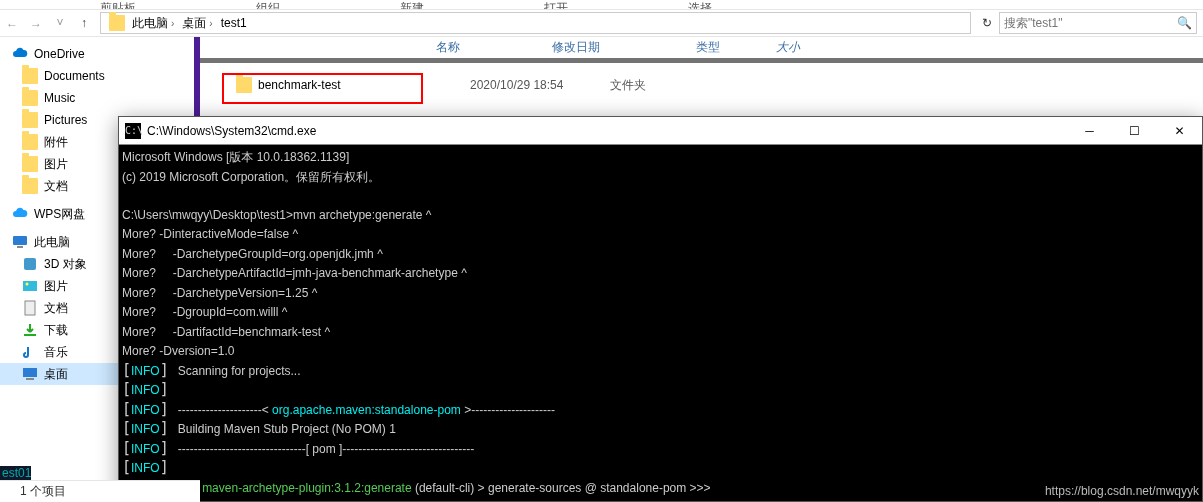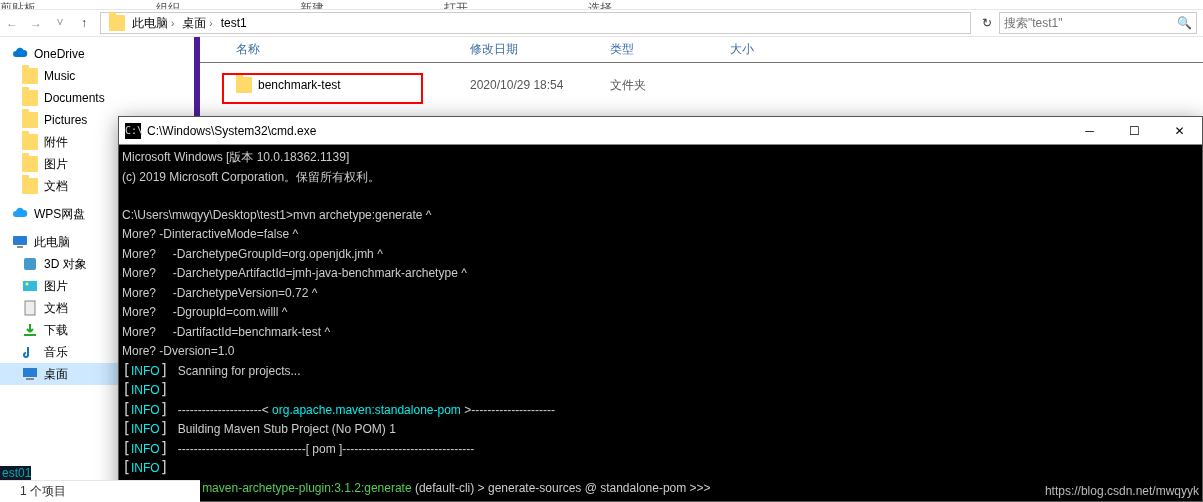--- a/index.html
+++ b/index.html
@@ -1,18 +1,18 @@
 <!DOCTYPE html>
 <html><head>
 <meta charset="utf-8">
 <style>
 *{box-sizing:border-box;margin:0;padding:0;font-family:"Microsoft YaHei",Segoe UI,sans-serif;font-size:12px;}
 body{background:#fff;width:1203px;height:502px;overflow:hidden;position:relative;}
 .explorer{position:absolute;top:0;left:0;width:1203px;height:502px;background:#fff;}
-.menubar{height:9px;background:#fff;display:flex;gap:120px;color:#555;font-size:11px;overflow:hidden;}
+.menubar{height:9px;background:#fff;display:flex;padding-left:100px;gap:120px;color:#555;font-size:11px;overflow:hidden;}
 .addressbar{height:28px;display:flex;align-items:center;border-top:1px solid #e6e6e6;border-bottom:1px solid #e6e6e6;background:#fff;}
 .nav-btn{width:24px;height:24px;display:flex;align-items:center;justify-content:center;color:#999;}
 .nav-btn.on{color:#333;}
 .addr-icon{width:18px;height:18px;margin:0 3px 0 6px;}
 .crumbs{flex:1;display:flex;align-items:center;height:22px;border:1px solid #ccc;margin:0 4px;padding-left:2px;}
 .crumb{padding:0 4px;display:flex;align-items:center;gap:3px;height:100%;}
 .crumb .chev{color:#666;font-size:10px;}
 .refresh{width:24px;text-align:center;color:#333;}
 .search{width:198px;height:22px;border:1px solid #ccc;margin-right:6px;display:flex;align-items:center;padding:0 4px;}
 .search input{border:none;outline:none;flex:1;font-size:12px;color:#888;}
@@ -21,26 +21,26 @@
 .sb-item{display:flex;align-items:center;gap:6px;height:22px;padding-left:22px;white-space:nowrap;}
 .sb-item.sel{background:#cde8ff;}
 .sb-group{padding-left:12px;}
 .icon{width:16px;height:16px;display:inline-block;}
 .icon.folder{background:#ffd96a;border-radius:1px;position:relative;}
 .icon.folder::before{content:"";position:absolute;top:-3px;left:0;width:7px;height:3px;background:#ffd96a;border-radius:1px 1px 0 0;}
 .icon.cloud{background:#fff;}
 .icon.cloud svg{width:16px;height:16px;}
 .icon.pc svg,.icon.gen svg{width:16px;height:16px;}
 .main{flex:1;position:relative;}
-.cols{display:flex;height:26px;border-bottom:1px solid #737373;align-items:center;color:#3b6ea5;font-size:12px;}
+.cols{display:flex;height:26px;border-bottom:5px solid #737373;align-items:center;color:#3b6ea5;font-size:12px;text-align:right;}
 .cols .c{padding-left:10px;}
 .cols .c1{width:260px;padding-left:36px;}
 .cols .c2{width:140px;}
 .cols .c3{width:120px;}
-.cols .c4{width:80px;}
+.cols .c4{width:80px;font-style:italic;}
 .row{display:flex;height:24px;align-items:center;}
 .row .c1{width:260px;padding-left:36px;display:flex;align-items:center;gap:6px;}
 .row .c2{width:140px;padding-left:10px;color:#555;}
 .row .c3{width:120px;padding-left:10px;color:#555;}
 .redbox{position:absolute;left:222px;top:73px;width:201px;height:31px;border:2px solid red;pointer-events:none;}
 .status{position:absolute;bottom:0;left:0;height:22px;width:200px;border-top:1px solid #e6e6e6;display:flex;align-items:center;padding-left:20px;color:#333;background:#fff;z-index:1;}
 .footer-text{position:absolute;bottom:22px;left:0;color:#0aa;font-size:12px;padding-left:2px;background:#0f172a;z-index:1;}
 
 .cmd{position:absolute;left:118px;top:116px;width:1085px;height:386px;background:#000;border:1px solid #555;box-shadow:0 4px 20px rgba(0,0,0,0.4);}
 .cmd-title{height:28px;background:#fff;display:flex;align-items:center;border-bottom:1px solid #888;}
@@ -91,25 +91,25 @@
  <div class="body">
   <div class="sidebar">
    <div class="sb-item sb-group">
           <span class="icon cloud"><svg viewBox="0 0 16 16">
               <path fill="#0078d4" d="M12 11H4a3 3 0 010-6 4 4 0 017.5-1A3 3 0 0112 11z"></path>
             </svg></span>
           <span>OneDrive</span>
         </div>
    <div class="sb-item">
           <span class="icon folder"></span>
+          <span>Documents</span>
+        </div>
+   <div class="sb-item">
+          <span class="icon folder"></span>
           <span>Music</span>
-        </div>
-   <div class="sb-item">
-          <span class="icon folder"></span>
-          <span>Documents</span>
         </div>
    <div class="sb-item">
           <span class="icon folder"></span>
           <span>Pictures</span>
         </div>
    <div class="sb-item">
           <span class="icon folder"></span>
           <span>附件</span>
         </div>
    <div class="sb-item">
@@ -206,21 +206,21 @@
   <div class="wbtn">☐</div>
   <div class="wbtn">✕</div>
  </div>
  <div class="cmd-body"><span>Microsoft Windows [版本 10.0.18362.1139]</span>
 <span>(c) 2019 Microsoft Corporation。保留所有权利。</span>
 
 <span>C:\Users\mwqyy\Desktop\test1&gt;mvn archetype:generate ^</span>
 <span>More? -DinteractiveMode=false ^</span>
 <span>More?     -DarchetypeGroupId=org.openjdk.jmh ^</span>
 <span>More?     -DarchetypeArtifactId=jmh-java-benchmark-archetype ^</span>
-<span>More?     -DarchetypeVersion=0.72 ^</span>
+<span>More?     -DarchetypeVersion=1.25 ^</span>
 <span>More?     -DgroupId=com.willl ^</span>
 <span>More?     -DartifactId=benchmark-test ^</span>
 <span>More? -Dversion=1.0</span>
 [<span class="cy">INFO</span>] <span>Scanning for projects...</span>
 [<span class="cy">INFO</span>]
 [<span class="cy">INFO</span>] <span>---------------------&lt; </span><span class="cy">org.apache.maven:standalone-pom</span><span> &gt;---------------------</span>
 [<span class="cy">INFO</span>] <span>Building Maven Stub Project (No POM) 1</span>
 [<span class="cy">INFO</span>] <span>--------------------------------[ pom ]---------------------------------</span>
 [<span class="cy">INFO</span>]
 [<span class="cy">INFO</span>] <span>&gt;&gt;&gt; </span><span class="gr">maven-archetype-plugin:3.1.2:generate</span><span> (default-cli) &gt; generate-sources @ standalone-pom &gt;&gt;&gt;</span>

